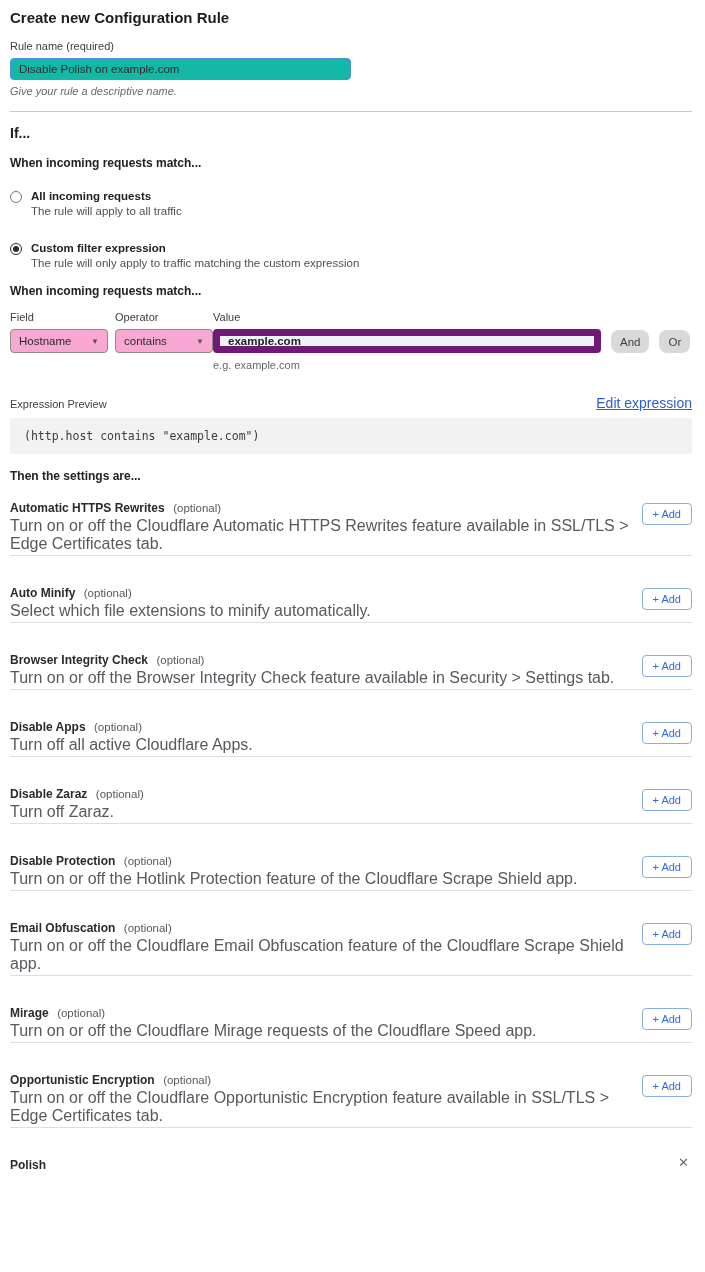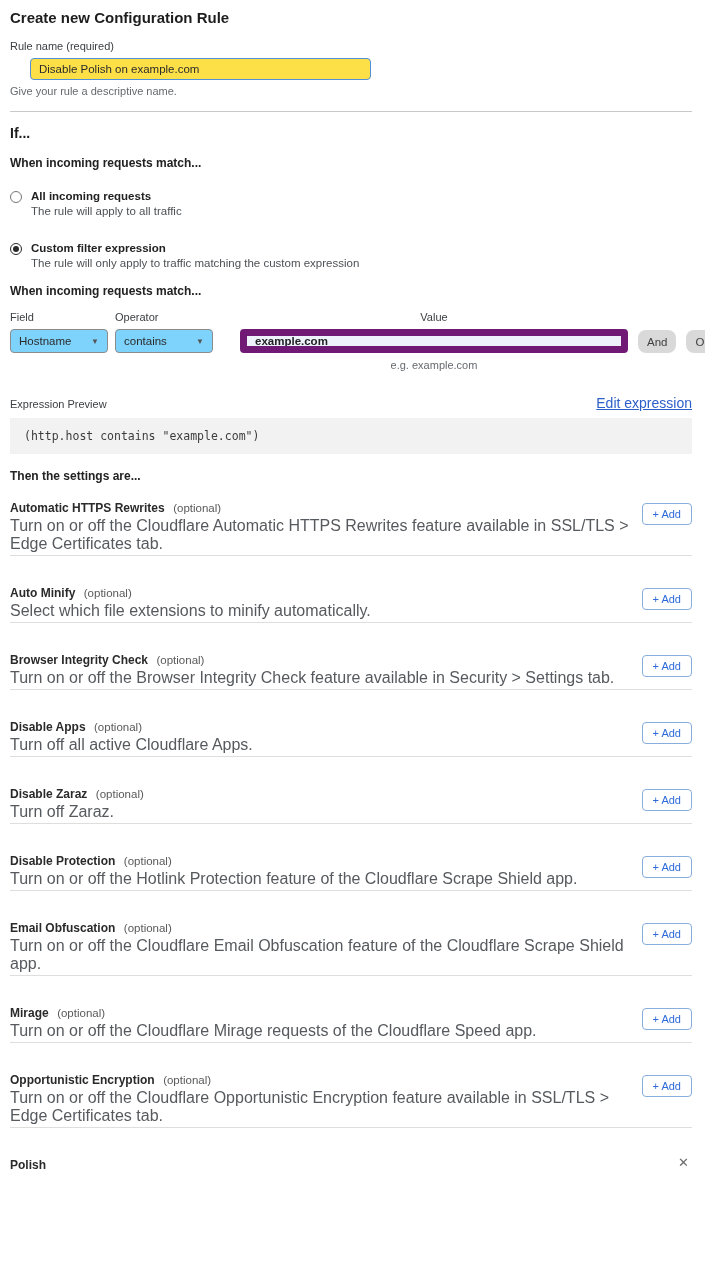--- a/index.html
+++ b/index.html
@@ -13,23 +13,23 @@
   }
   .page { width: 705px; height: 100%; padding: 9px 13px 0 10px; }
 
   h1.page-title { margin: 0; font-size: 15px; font-weight: 700; color: #1d1d1d; }
 
   .field-label { font-size: 11px; color: #3c4043; margin-top: 14px; }
   .rule-name-input {
     display: block; margin-top: 6px; width: 341px; height: 22px;
     border: 1px solid #4f90d9; border-radius: 4px; outline: none;
     padding: 0 8px; font-size: 11.5px; font-family: "Liberation Sans", sans-serif;
-    color: #2b2b2b; background: #fde047; margin-left: 20px;
-  }
-  .help-text { font-size: 11px; color: #666a6e; margin-top: 5px; }
+    color: #2b2b2b; background: #14b8a6;
+  }
+  .help-text { font-size: 11px; color: #666a6e; margin-top: 5px; font-style: italic; }
 
   hr.divider-strong { border: none; border-top: 1px solid #c9c9c9; margin: 14px 0 0 0; }
 
   h2.if-heading { margin: 13px 0 0 0; font-size: 14px; font-weight: 700; color: #1d1d1d; }
   h3.sub-heading { margin: 15px 0 0 0; font-size: 12px; font-weight: 700; color: #222; }
 
   .radio-row { display: flex; margin-top: 20px; cursor: pointer; }
   .radio-row + .radio-row { margin-top: 25px; }
   .radio {
     flex: 0 0 auto; width: 12px; height: 12px; border-radius: 50%;
@@ -42,29 +42,29 @@
     width: 6px; height: 6px; border-radius: 50%; background: #2a2a2a;
   }
   .radio-label { font-size: 11.5px; font-weight: 700; color: #222; }
   .radio-desc { font-size: 11.5px; color: #4d5154; margin-top: 3px; }
 
   .builder-heading { margin-top: 24px; }
   .builder-row { display: flex; align-items: flex-start; margin-top: 0; }
   .builder-col { display: flex; flex-direction: column; }
   .col-label { font-size: 11px; color: #3c4043; margin: 13px 0 6px 0; }
   .select-box {
-    height: 24px; border: 1px solid #8c8c8c; border-radius: 4px; background: #7dd3fc;
+    height: 24px; border: 1px solid #8c8c8c; border-radius: 4px; background: #f9a8d4;
     display: flex; align-items: center; justify-content: space-between;
     padding: 4px 8px; font-size: 11.5px; color: #2b2b2b; cursor: pointer;
   }
   .caret { font-size: 8px; color: #555; margin-left: 6px; }
   .field-col .select-box { width: 98px; }
   .operator-col { margin-left: 7px; }
   .operator-col .select-box { width: 98px; }
-  .value-col { margin-left: 27px; align-items: center; }
+  .value-col { margin-left: 0; }
   .value-input {
     width: 388px; height: 24px; border: 7px solid #701a75; border-radius: 4px;
     background: #edf2fb; padding: 0 8px; font-size: 11.5px; font-weight: 700;
     font-family: "Liberation Sans", sans-serif; color: #222; outline: none;
   }
   .value-hint { font-size: 11px; color: #666a6e; margin-top: 6px; }
   .andor-col { display: flex; margin-top: 32px; }
   .gray-btn {
     border: none; background: #d9d9d9; color: #3f3f3f; border-radius: 8px;
     font-size: 11.5px; font-family: "Liberation Sans", sans-serif;

